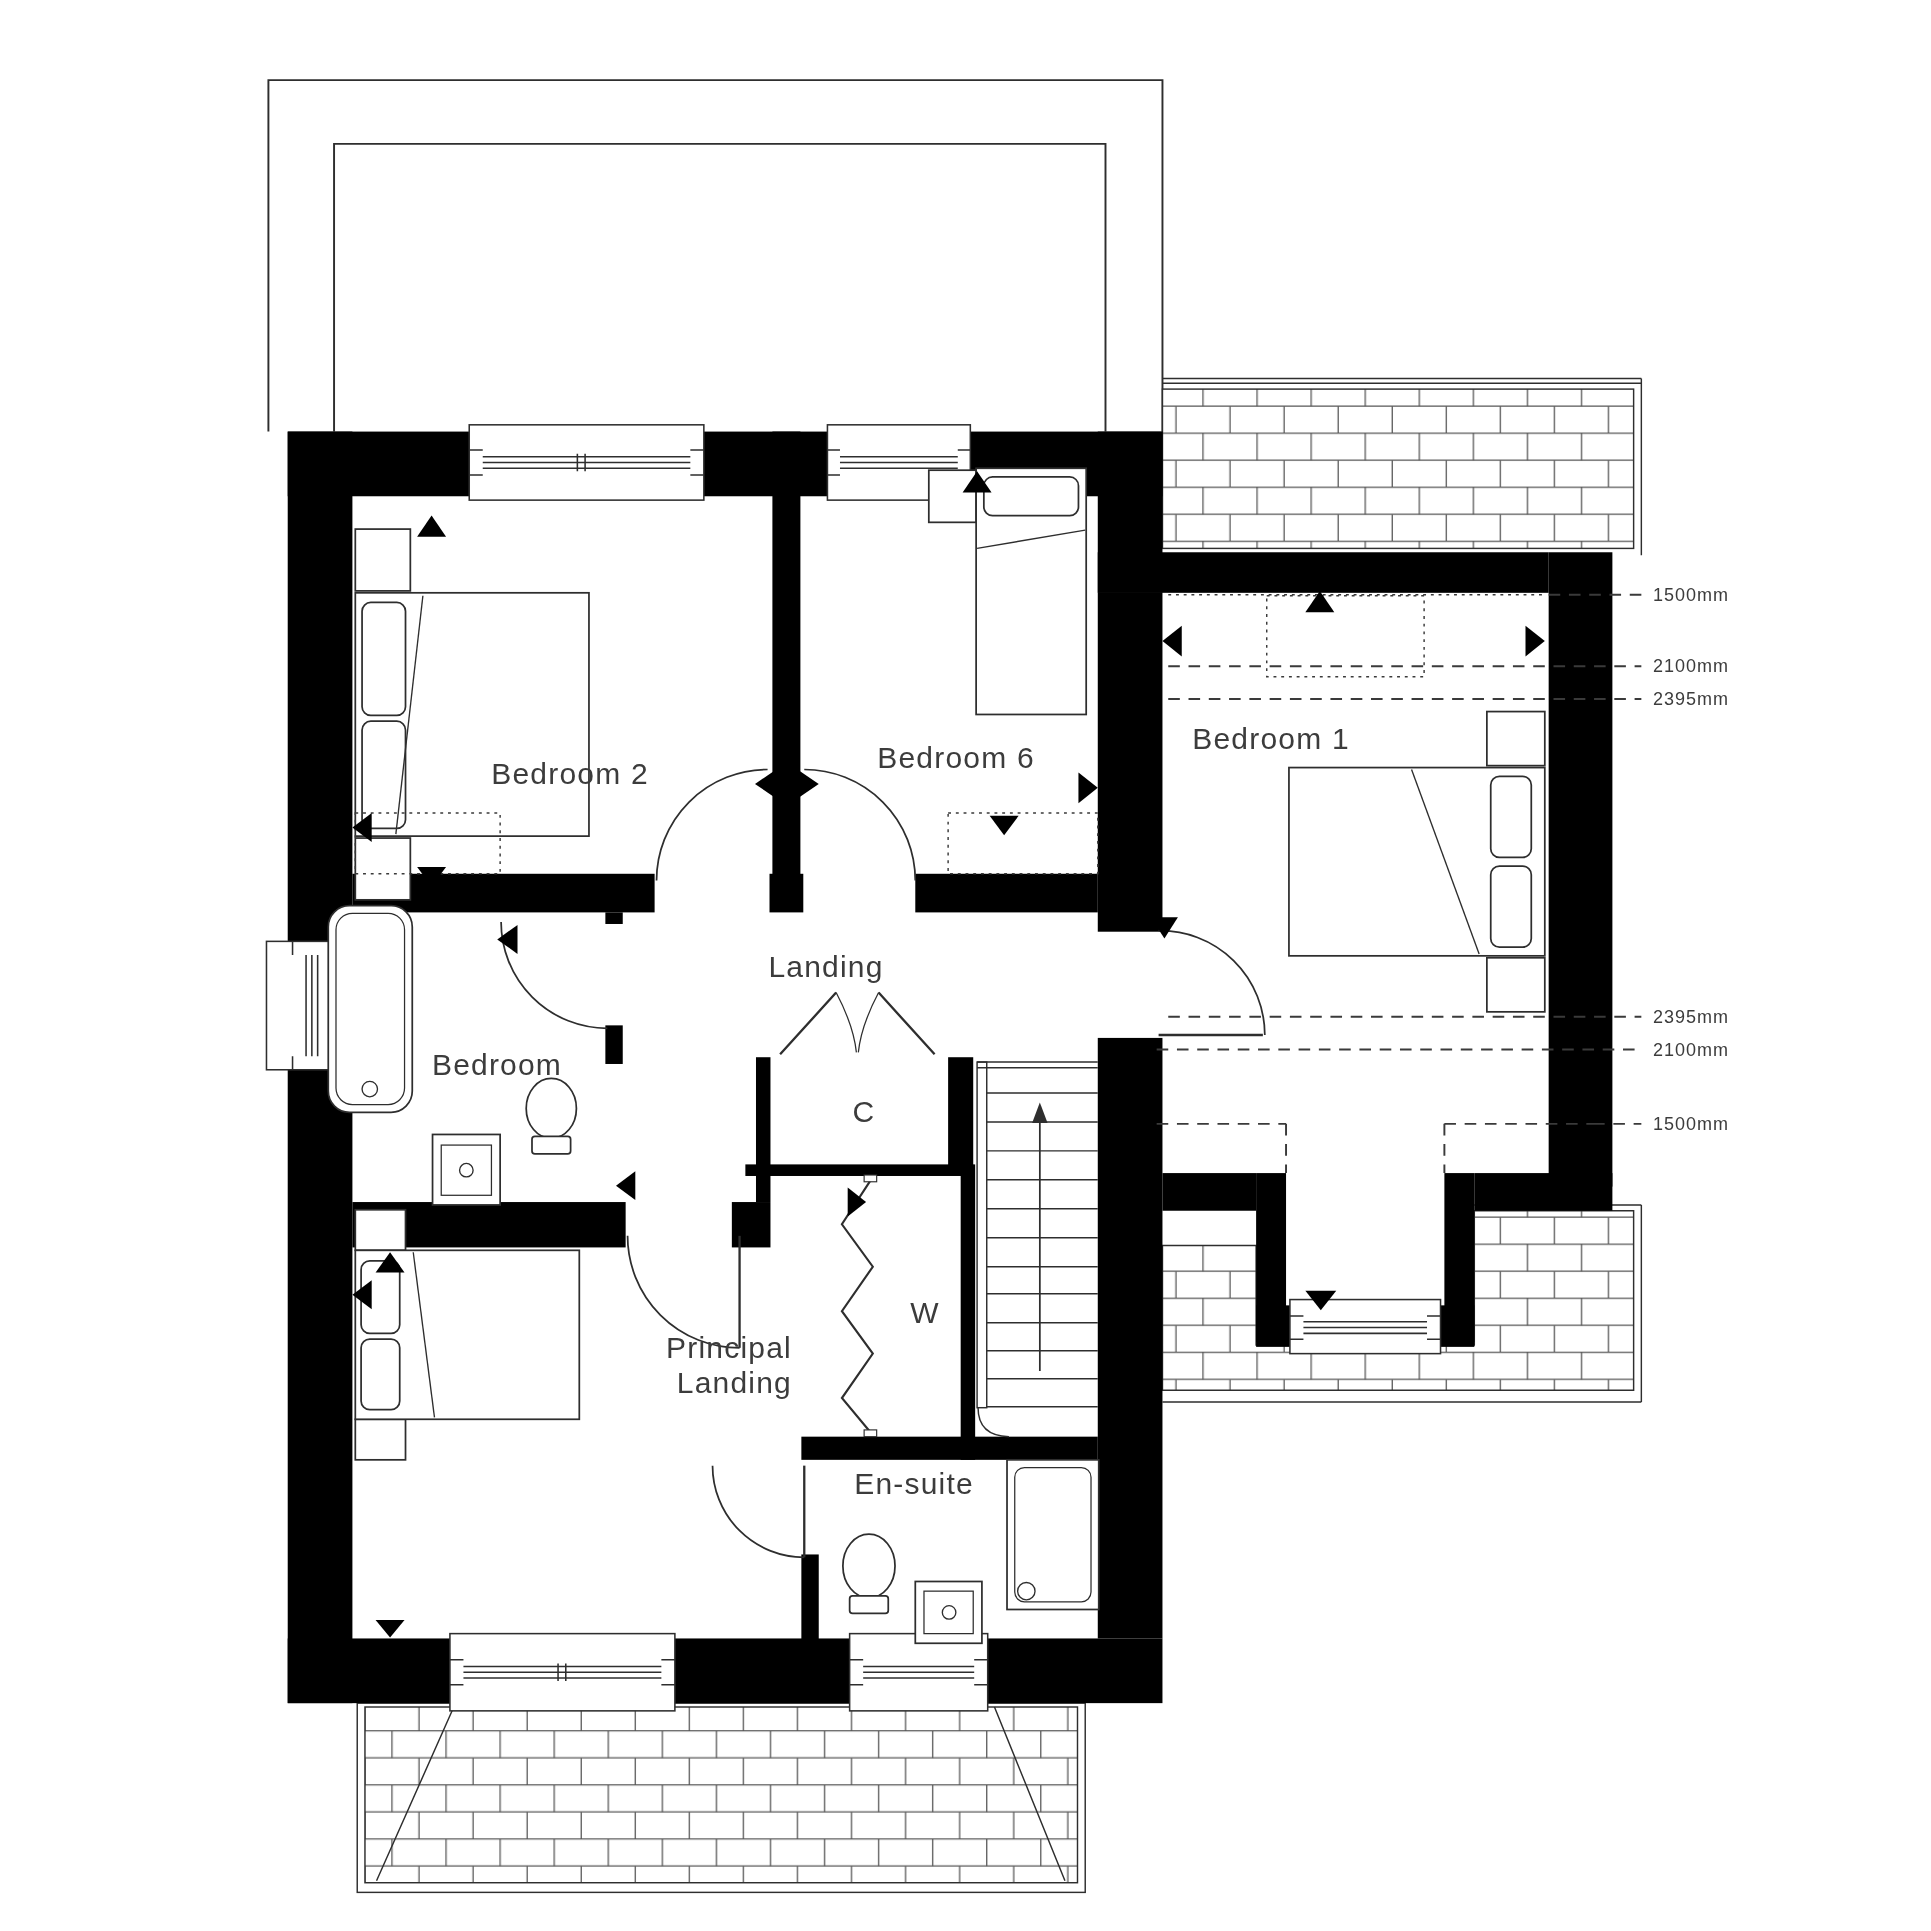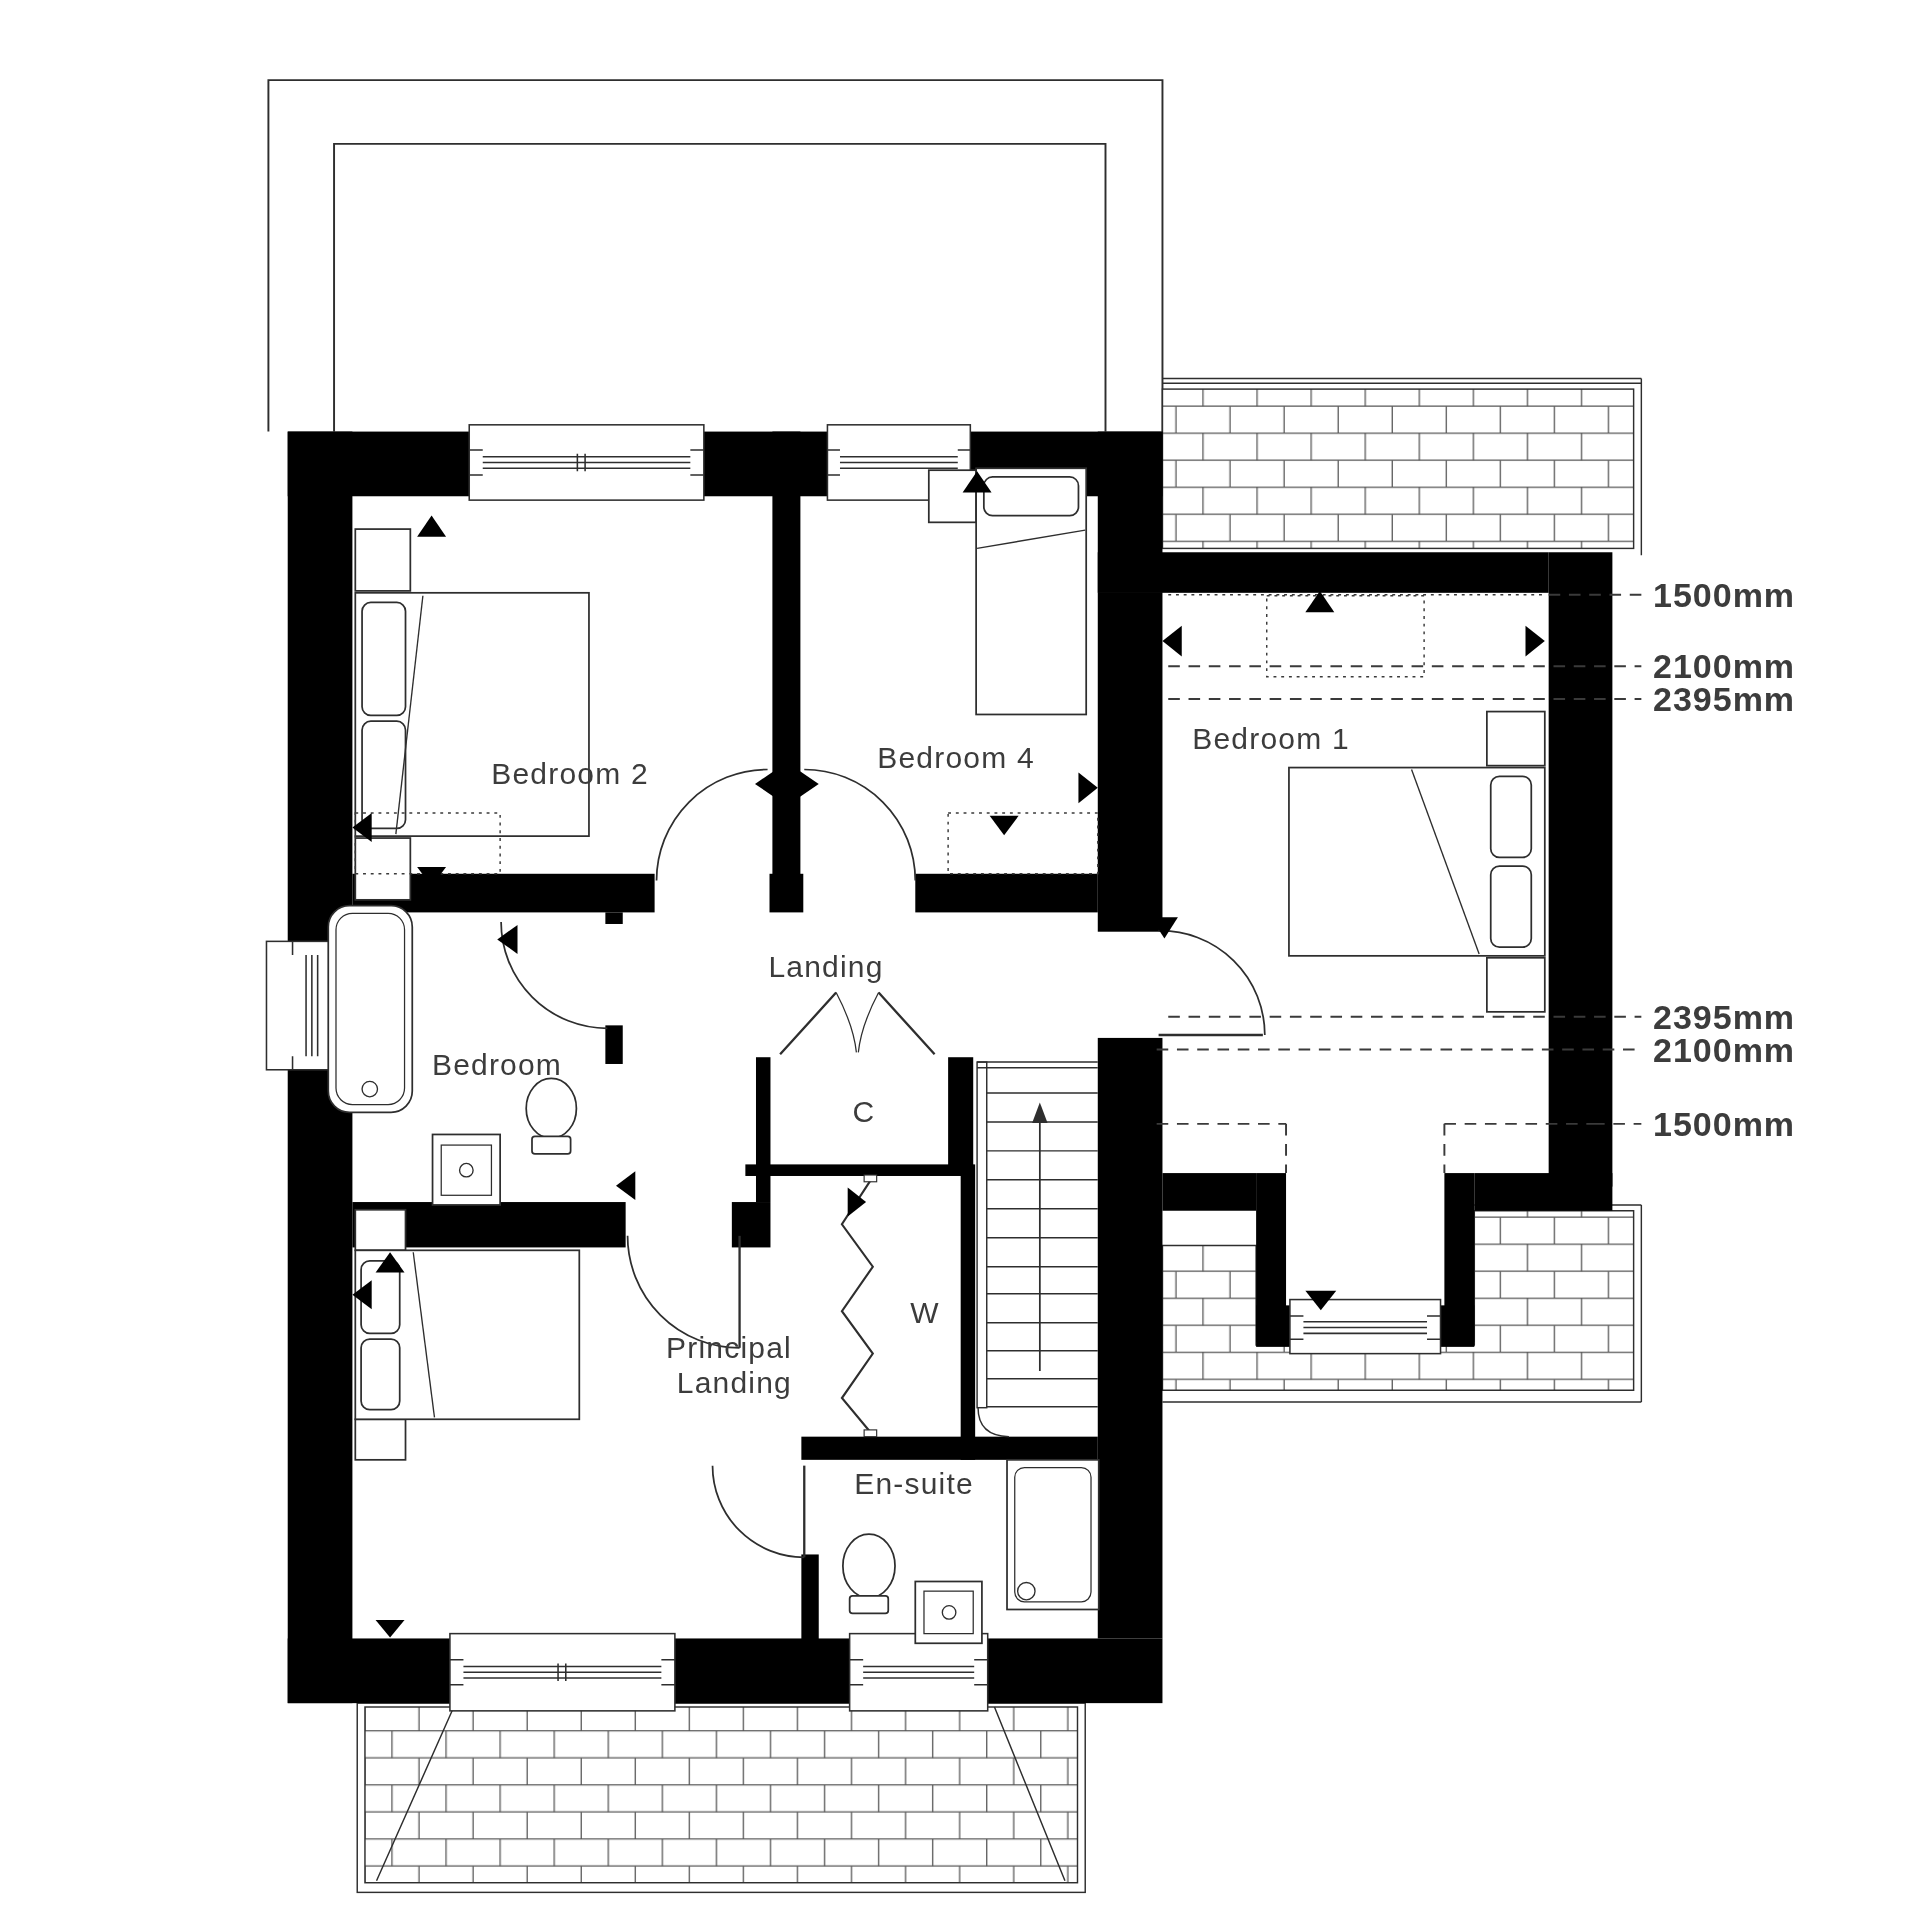--- a/index.html
+++ b/index.html
@@ -2,22 +2,22 @@
 <html><head>
 <meta charset="utf-8">
 <style>
   html,body{margin:0;padding:0;background:#ffffff;}
   body{width:1931px;height:1931px;overflow:hidden;font-family:"Liberation Sans",sans-serif;}
   .canvas{position:relative;width:1931px;height:1931px;background:#fff;}
   svg{position:absolute;left:0;top:0;}
   .lbl{position:absolute;color:#3c3c3c;letter-spacing:1.2px;white-space:nowrap;
        transform:translate(-50%,-50%);font-size:30px;}
   .lbl.two-line{text-align:right;line-height:35px;}
-  .dim{position:absolute;color:#3c3c3c;letter-spacing:1px;font-size:34px;
-       transform:translateY(-50%);left:1653px;font-weight:bold;}
+  .dim{position:absolute;color:#3c3c3c;letter-spacing:1px;font-size:18px;
+       transform:translateY(-50%);left:1653px;}
 </style>
 </head>
 <body>
 
 <div class="canvas">
 
 <svg width="1931" height="1931" viewBox="0 0 2000 2000">
   <defs>
     <pattern id="brick" width="56" height="56" patternUnits="userSpaceOnUse">
       <rect width="56" height="56" fill="#ffffff"></rect>
@@ -259,21 +259,21 @@
     <polygon points="804,797 804,827 782,812"></polygon>
     <polygon points="826,797 826,827 848,812"></polygon>
     <polygon points="536,958 536,988 515,973"></polygon>
     <polygon points="658,1213 658,1243 638,1228"></polygon>
     <polygon points="1192,950 1220,950 1206,972"></polygon>
     <polygon points="878,1230 878,1260 897,1245"></polygon>
   </g>
 </svg>
 
   <div class="lbl" style="left:570px;top:774px">Bedroom 2</div>
-  <div class="lbl" style="left:956px;top:758px">Bedroom 4</div>
+  <div class="lbl" style="left:956px;top:758px">Bedroom 6</div>
   <div class="lbl" style="left:1271px;top:739px">Bedroom 1</div>
   <div class="lbl" style="left:826px;top:967px">Landing</div>
   <div class="lbl" style="left:497px;top:1065px">Bedroom</div>
   <div class="lbl" style="left:864px;top:1112px">C</div>
   <div class="lbl" style="left:925px;top:1313px">W</div>
   <div class="lbl two-line" style="left:729px;top:1365px">
     <div>Principal</div>
     <div>Landing</div>
   </div>
   <div class="lbl" style="left:914px;top:1484px">En-suite</div>

